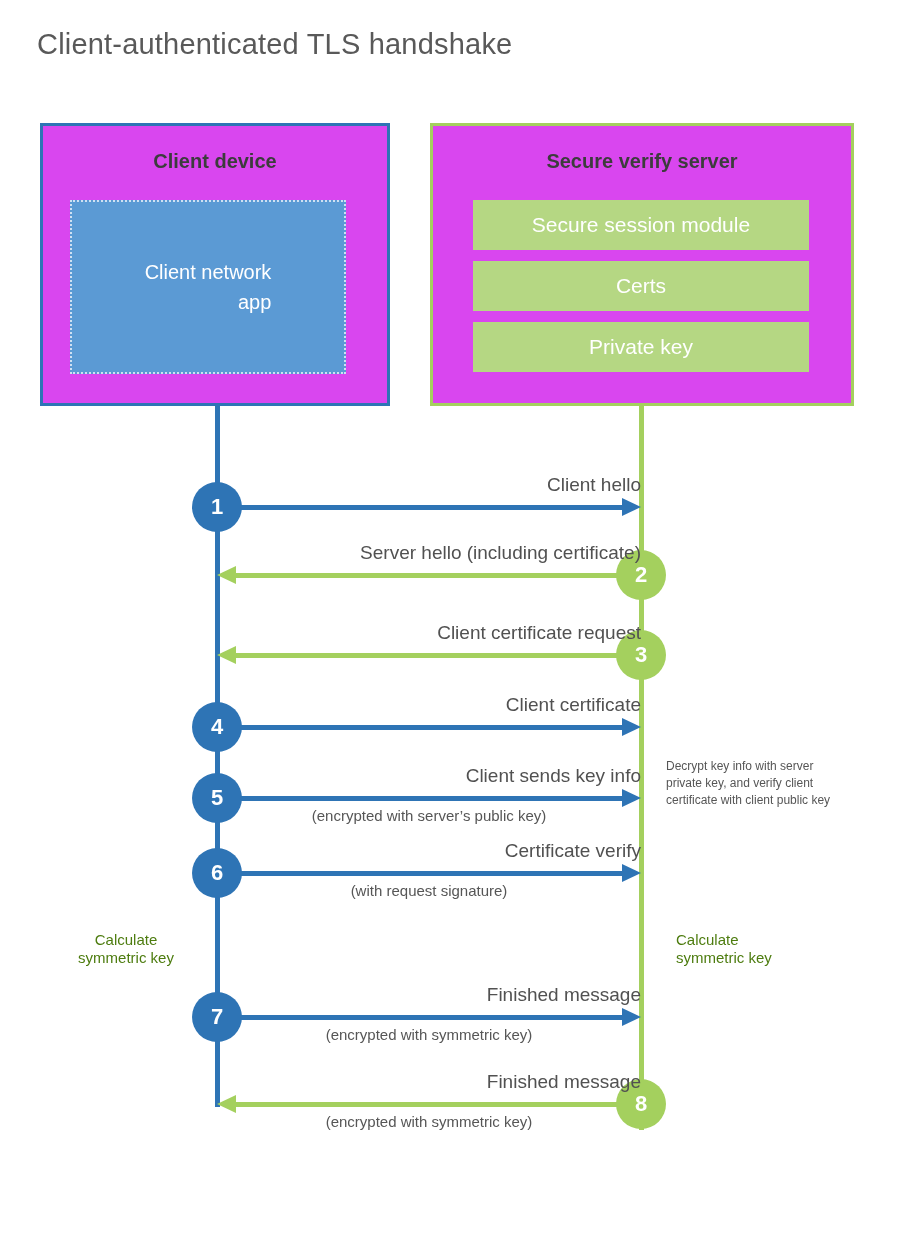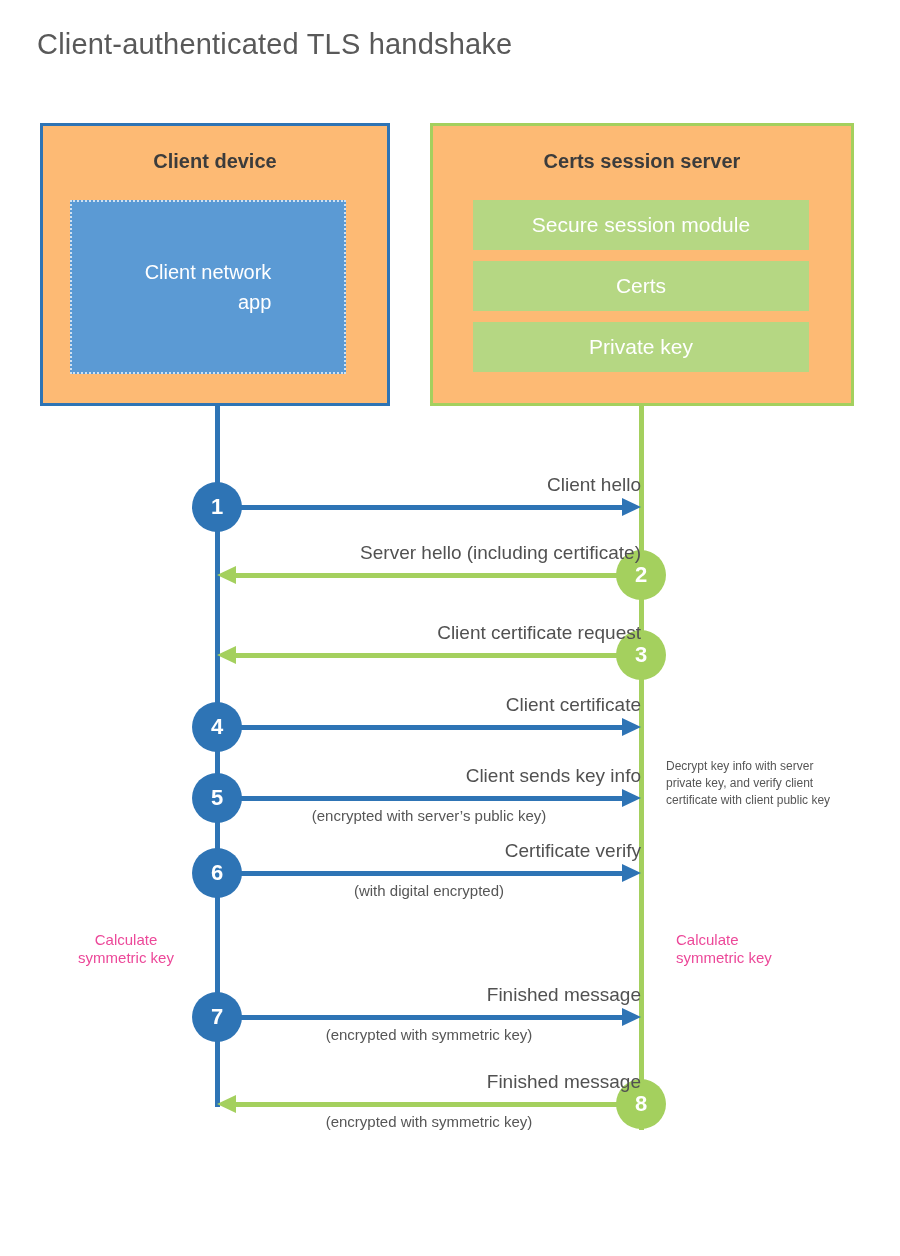--- a/index.html
+++ b/index.html
@@ -27,21 +27,21 @@
     font-size: 29px;
     font-weight: 300;
     color: #595959;
     letter-spacing: 0.2px;
   }
   
   .actor-box {
     position: absolute;
     top: 123px;
     height: 283px;
-    background: #fdba74;
+    background: #d946ef;
   }
   .client-box { left: 40px; width: 350px; border: 3px solid var(--blue); }
   .server-box { left: 430px; width: 424px; border: 3px solid var(--green); }
   .box-title {
     margin-top: 24px;
     text-align: center;
     font-size: 20px;
     font-weight: 700;
     color: var(--heading-dark);
   }
@@ -110,40 +110,40 @@
     position: absolute; left: 217px; width: 424px; top: 9px;
     text-align: center; font-size: 15px; color: #565656;
   }
   
   .side-note {
     position: absolute; left: 666px; top: 758px; width: 170px;
     font-size: 12px; line-height: 17px; color: #565656;
   }
   .calc-note {
     position: absolute; top: 931px; width: 112px;
-    font-size: 15px; line-height: 18px; color: #ec4899;
+    font-size: 15px; line-height: 18px; color: #4d7c0f;
   }
   .calc-left { left: 70px; text-align: center; }
   .calc-right { left: 676px; text-align: left; }
 </style>
 </head>
 <body>
 
 <div class="canvas">
 
   <div class="page-title">Client-authenticated TLS handshake</div>
 
   <div class="actor-box client-box">
     <div class="box-title">Client device</div>
     <div class="client-app">Client network
 app</div>
   </div>
 
   <div class="actor-box server-box">
-    <div class="box-title">Certs session server</div>
+    <div class="box-title">Secure verify server</div>
     <div class="server-bar bar-1">Secure session module</div>
     <div class="server-bar bar-2">Certs</div>
     <div class="server-bar bar-3">Private key</div>
   </div>
 
   <div class="vline client-line"></div>
   <div class="vline server-line"></div>
 
   <div class="msg right m1">
     <div class="mline"></div>
@@ -179,21 +179,21 @@
     <div class="mcircle">5</div>
     <div class="mlabel">Client sends key info</div>
     <div class="msub">(encrypted with server’s public key)</div>
   </div>
 
   <div class="msg right m6">
     <div class="mline"></div>
     <div class="mhead"></div>
     <div class="mcircle">6</div>
     <div class="mlabel">Certificate verify</div>
-    <div class="msub">(with digital encrypted)</div>
+    <div class="msub">(with request signature)</div>
   </div>
 
   <div class="msg right m7">
     <div class="mline"></div>
     <div class="mhead"></div>
     <div class="mcircle">7</div>
     <div class="mlabel">Finished message</div>
     <div class="msub">(encrypted with symmetric key)</div>
   </div>
 

